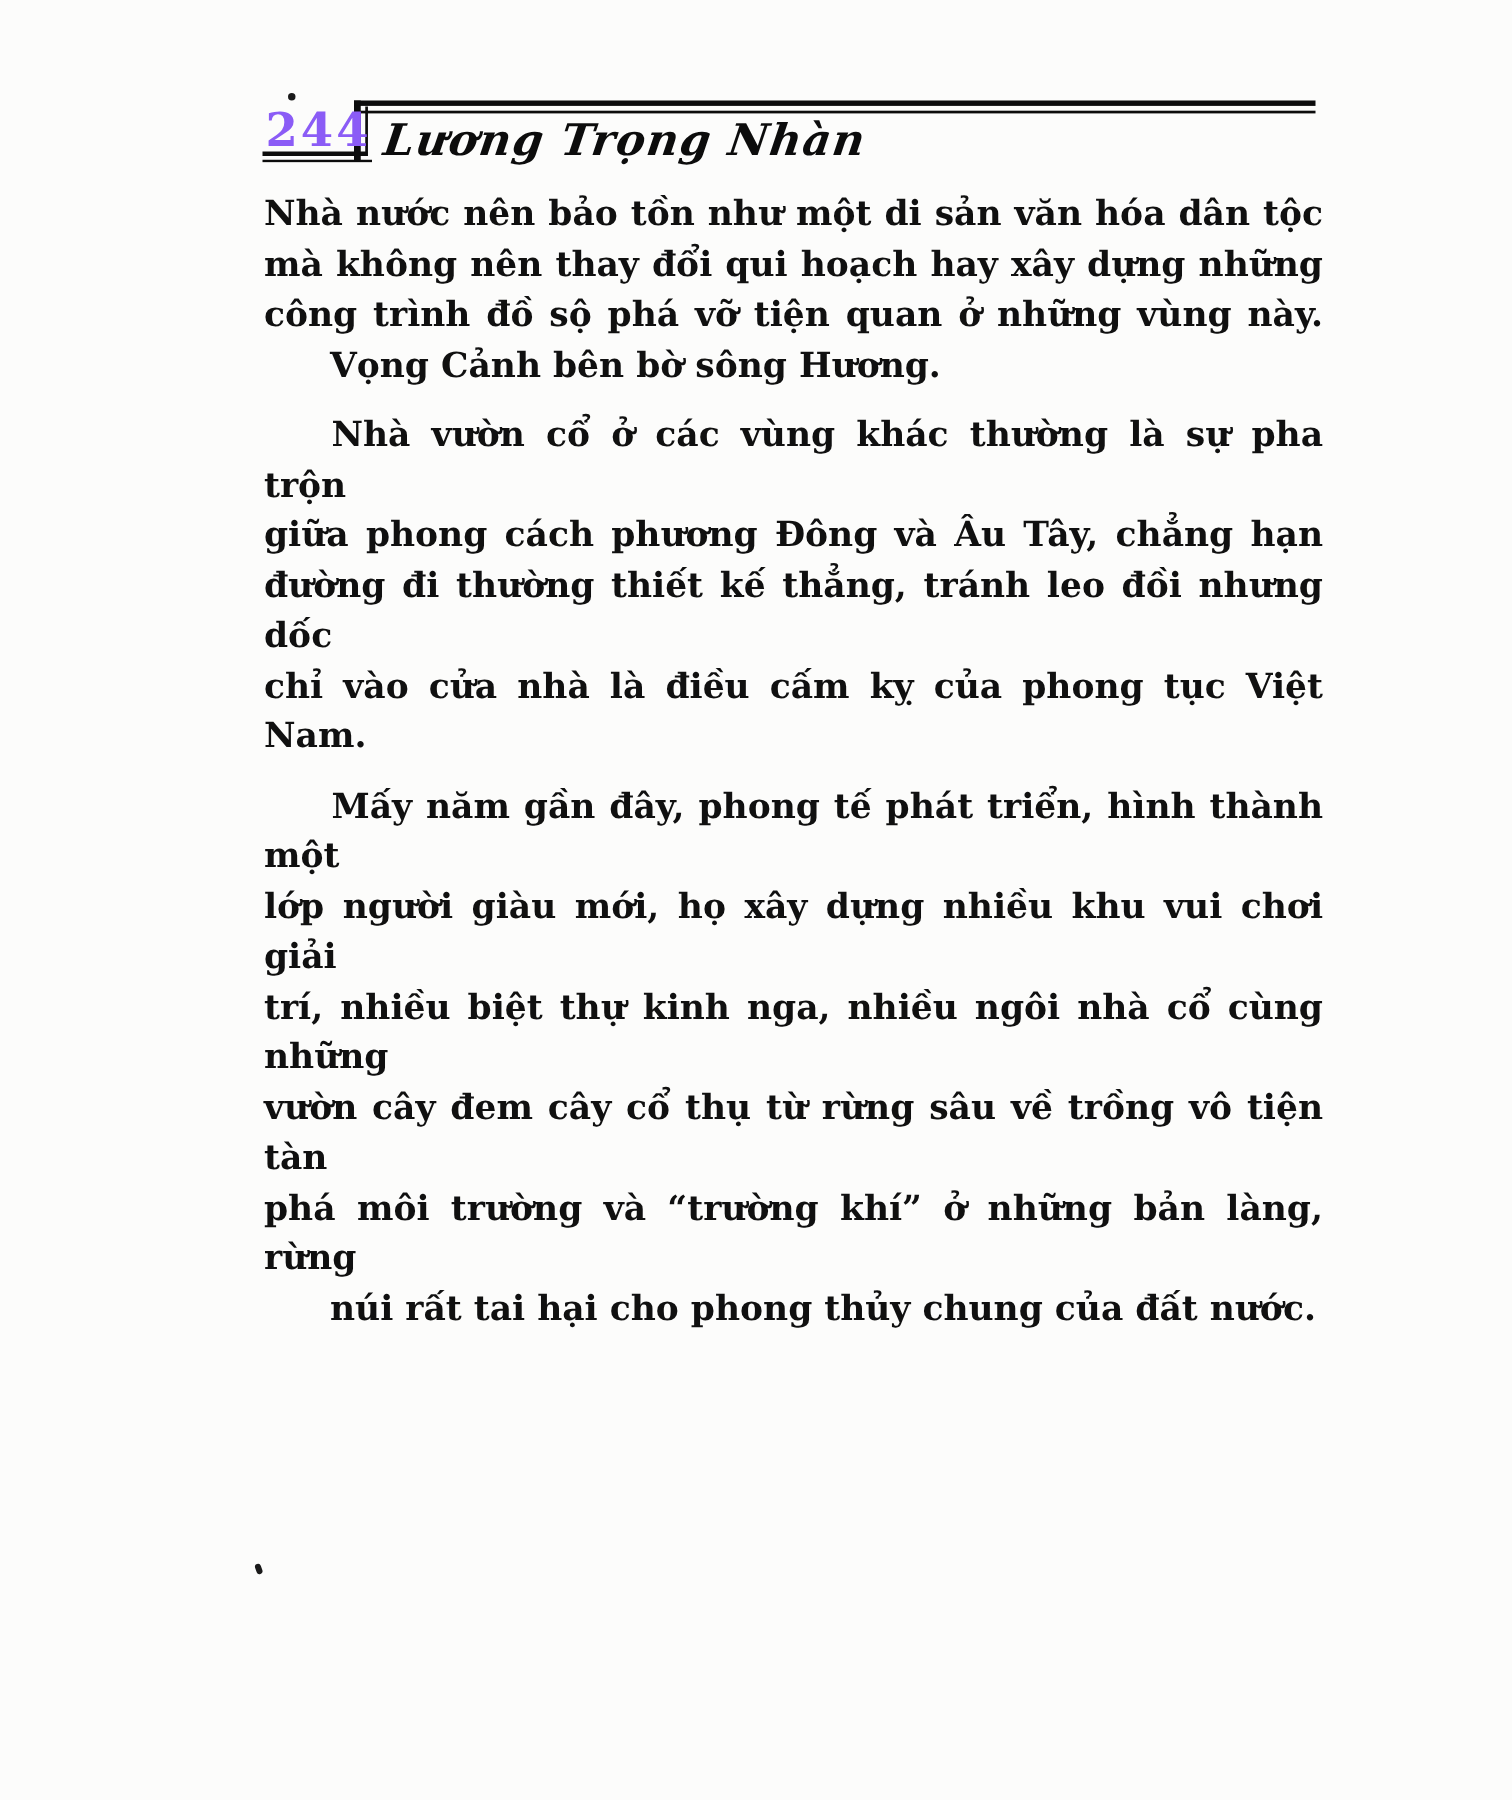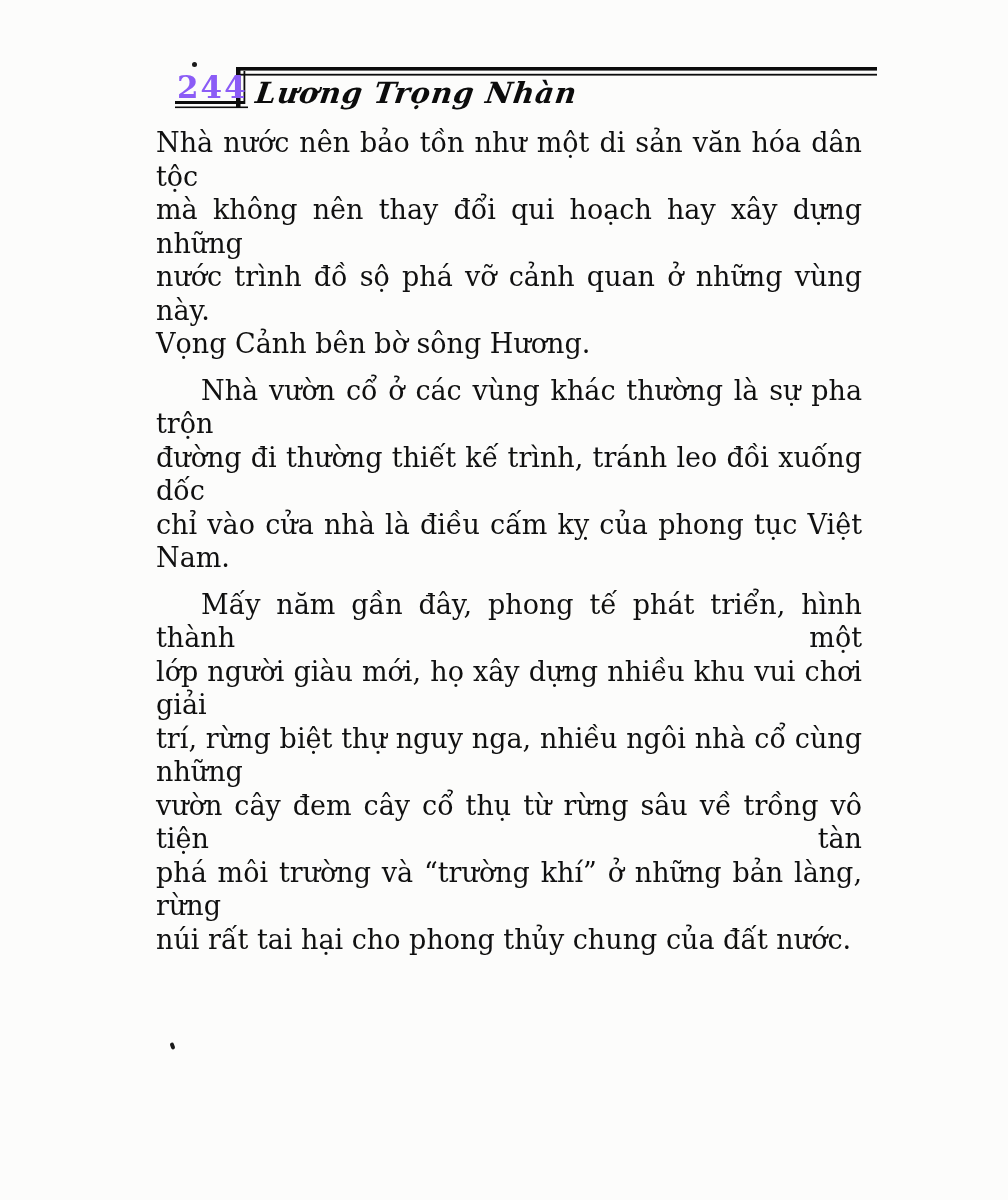--- a/index.html
+++ b/index.html
@@ -15,28 +15,28 @@
     font:700 31px/32px "DejaVu Serif", serif;letter-spacing:2px;color:#8b5cf6;
   }
   .author{
     position:absolute;left:256px;top:76px;
     font:700 italic 29px/34px "DejaVu Serif", serif;
     transform:skewX(-8deg);letter-spacing:1px;color:#0c0c0c;white-space:nowrap;
   }
   .header-rules{position:absolute;left:0;top:0;}
   
   .body-col{
-    position:absolute;left:156px;top:126px;width:706px;
-    font-weight:400;font-size:27px;line-height:33.5px;
+    position:absolute;left:176px;top:126px;width:706px;
+    font-weight:700;font-size:23px;line-height:33.5px;
     text-rendering:optimizeLegibility;
   }
   .para{margin:13px 0 0 0;}
   .para.first{margin-top:0;}
   .ln{display:block;text-align:justify;text-align-last:justify;text-justify:inter-word;}
-  .ln.last{text-align-last:left;}
+  .ln.last{text-align-last:left;margin-left:44px;}
   .ln.ind{text-indent:45px;}
   .ink-speck{position:absolute;background:#1a1a1a;border-radius:50%;}
   .speck-1{left:192px;top:62px;width:5px;height:5px;}
   .speck-2{left:169px;top:1044px;width:7px;height:4px;border-radius:2px;transform:rotate(70deg);}
 </style>
 </head>
 <body>
 
 <div class="page">
 
@@ -54,33 +54,34 @@
 
   <div class="page-num">244</div>
 
   <div class="author">Lương Trọng Nhàn</div>
 
   <div class="body-col">
 
     <p class="para first">
       <span class="ln">Nhà nước nên bảo tồn như một di sản văn hóa dân tộc</span>
       <span class="ln">mà không nên thay đổi qui hoạch  hay xây dựng những</span>
-      <span class="ln">nước trình đồ sộ phá vỡ cảnh quan ở những vùng này.</span>
+      <span class="ln">công trình đồ sộ phá vỡ tiện quan ở những vùng này.</span>
       <span class="ln last">Vọng Cảnh bên bờ sông Hương.</span>
     </p>
 
     <p class="para">
       <span class="ln ind">Nhà vườn cổ ở các vùng khác thường là sự pha trộn</span>
-      <span class="ln">đường đi thường thiết kế trình, tránh leo đồi xuống dốc</span>
+      <span class="ln">giữa phong cách phương Đông và Âu Tây, chẳng hạn</span>
+      <span class="ln">đường đi thường thiết kế thẳng, tránh leo đồi nhưng dốc</span>
       <span class="ln">chỉ vào cửa nhà là điều cấm kỵ của phong tục Việt Nam.</span>
     </p>
 
     <p class="para">
       <span class="ln ind">Mấy năm gần đây, phong tế phát triển, hình thành một</span>
       <span class="ln">lớp người giàu mới, họ xây dựng nhiều khu vui chơi giải</span>
-      <span class="ln">trí, rừng biệt thự nguy nga, nhiều ngôi nhà cổ cùng những</span>
+      <span class="ln">trí, nhiều biệt thự kinh nga, nhiều ngôi nhà cổ cùng những</span>
       <span class="ln">vườn cây đem cây cổ thụ từ rừng sâu về trồng vô tiện tàn</span>
       <span class="ln">phá môi trường và “trường khí” ở những bản làng, rừng</span>
       <span class="ln last">núi rất tai hại cho phong thủy chung của đất nước.</span>
     </p>
 
   </div>
 </div>
 
 </body></html>

